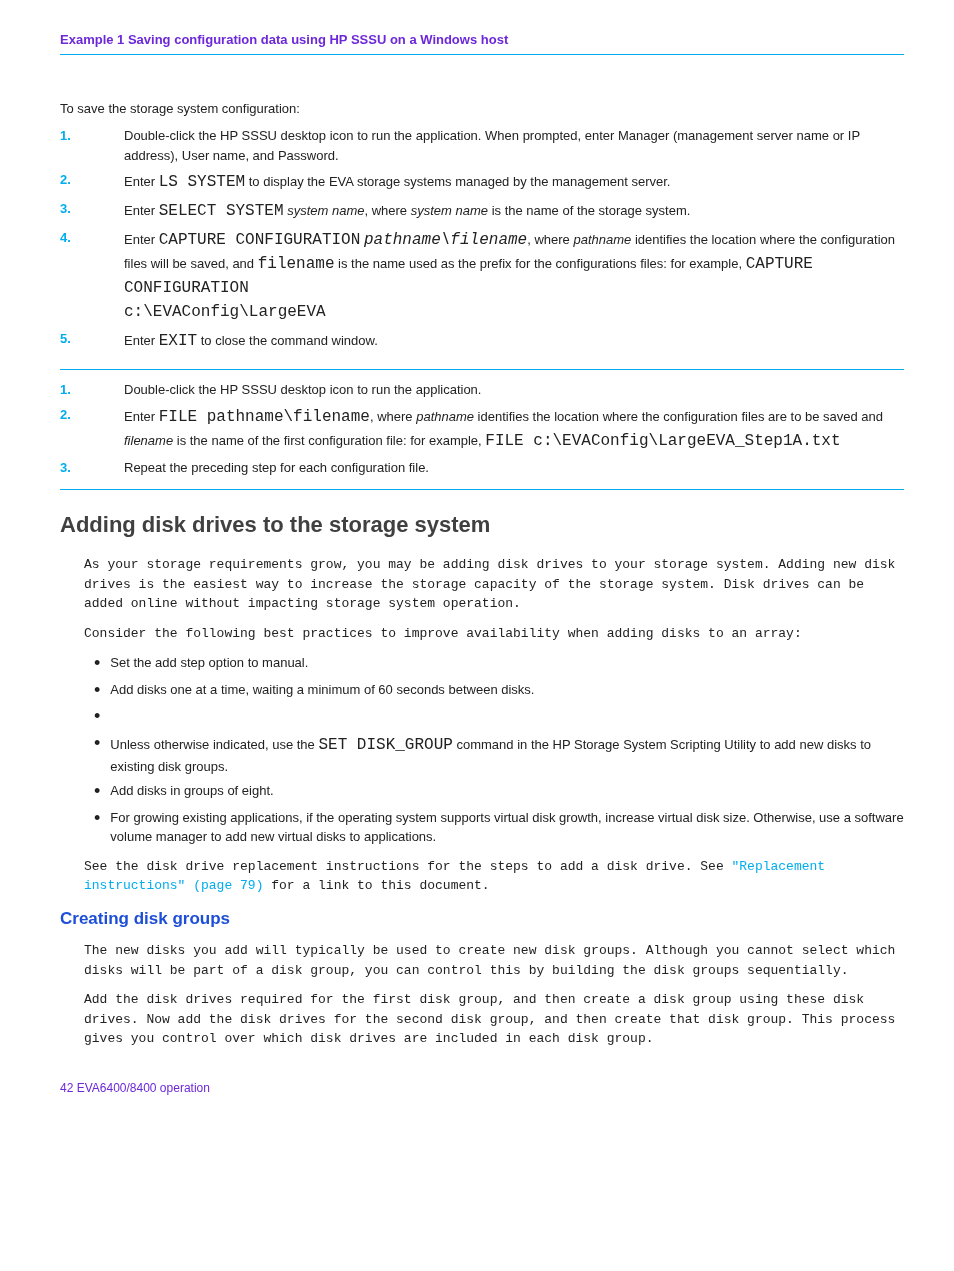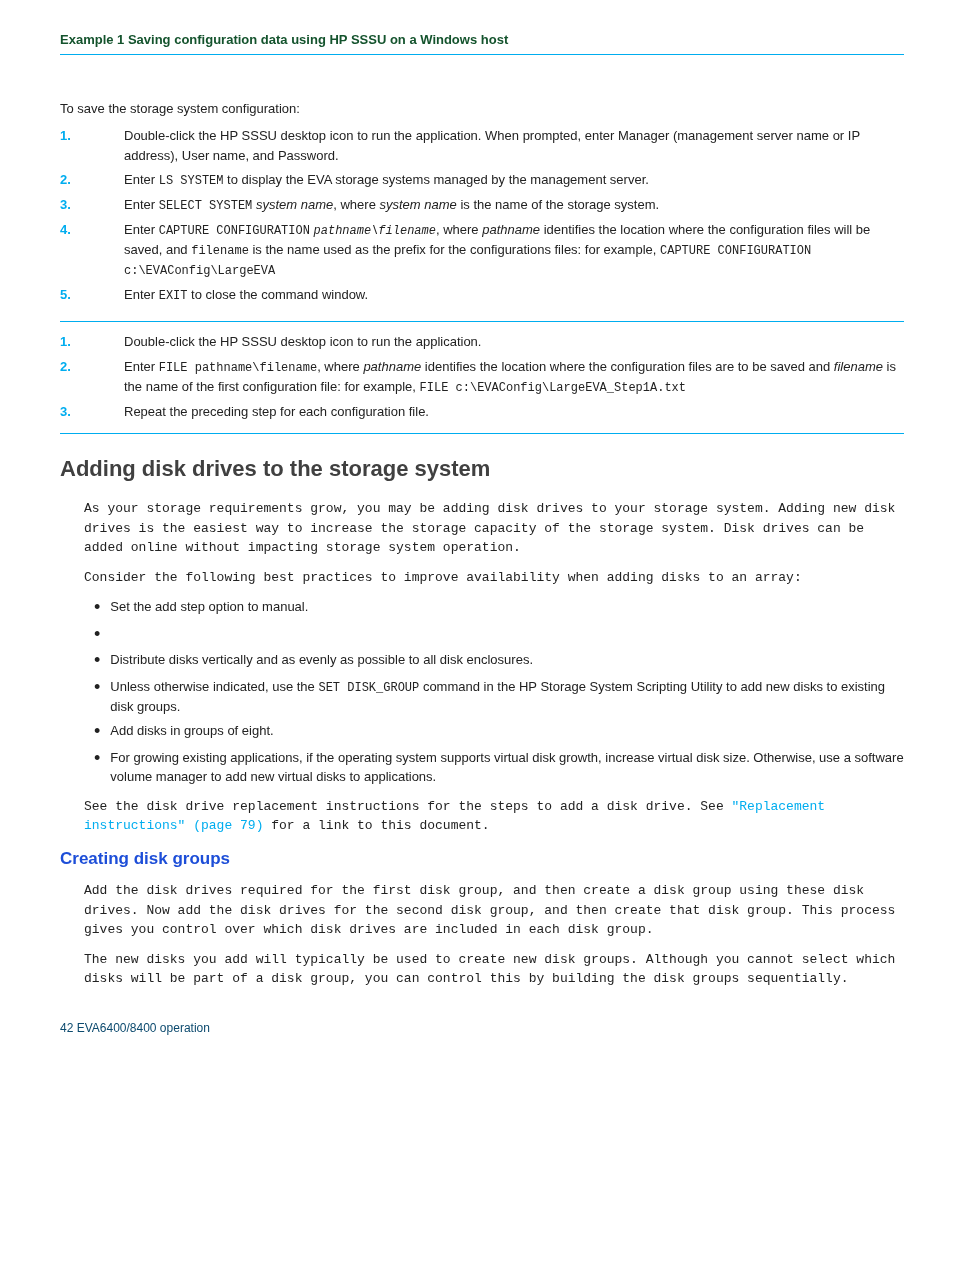--- a/index.html
+++ b/index.html
@@ -5,21 +5,21 @@
     * { margin: 0; padding: 0; box-sizing: border-box; }
     body {
       font-family: Arial, Helvetica, sans-serif;
       font-size: 13px;
       color: #222;
       background: #fff;
       padding: 30px 50px 30px 60px;
       line-height: 1.5;
     }
     .example-title {
-      color: #14532d;
+      color: #6d28d9;
       font-size: 13px;
       font-weight: bold;
       margin-bottom: 4px;
     }
     .divider {
       border: none;
       border-top: 1px solid #00adef;
       margin-bottom: 10px;
     }
     .intro-text {
@@ -40,21 +40,21 @@
       font-weight: bold;
       min-width: 24px;
       flex-shrink: 0;
     }
     .list-content {
       flex: 1;
       margin-left: 40px;
     }
     code, .mono {
       font-family: 'Courier New', Courier, monospace;
-      font-size: 12px;
+      font-size: 16px;
     }
     .italic { font-style: italic; }
     .section-divider {
       border: none;
       border-top: 1px solid #00adef;
       margin: 12px 0 14px 0;
     }
     .main-heading {
       color: #404040;
       font-size: 22px;
@@ -86,21 +86,21 @@
       line-height: 1.2;
       margin-right: 10px;
       color: #222;
     }
     .link-text {
       color: #00adef;
     }
     .footer-note {
       margin-top: 30px;
       font-size: 12px;
-      color: #0c4a6e;
+      color: #6d28d9;
     }
     .example-block {
       margin-bottom: 16px;
     }
     .indented {
       padding-left: 24px;
     }
   </style>
 </head>
 <body>
@@ -157,24 +157,24 @@
   <div class="indented">
     <p class="body-text">As your storage requirements grow, you may be adding disk drives to your storage system. Adding new disk drives is the easiest way to increase the storage capacity of the storage system. Disk drives can be added online without impacting storage system operation.</p>
     <p class="body-text">Consider the following best practices to improve availability when adding disks to an array:</p>
     <ul class="bullet-list">
       <li>
         <span class="bullet-dot">•</span>
         <span>Set the add step option to manual.</span>
       </li>
       <li>
         <span class="bullet-dot">•</span>
-      </li>
-      <li>
-        <span class="bullet-dot">•</span>
-        <span>Distribute disks vertically and as evenly as possible to all disk enclosures.</span>
+        <span>Add disks one at a time, waiting a minimum of 60 seconds between disks.</span>
+      </li>
+      <li>
+        <span class="bullet-dot">•</span>
       </li>
       <li>
         <span class="bullet-dot">•</span>
         <span>Unless otherwise indicated, use the <code>SET DISK_GROUP</code> command in the HP Storage System Scripting Utility to add new disks to existing disk groups.</span>
       </li>
       <li>
         <span class="bullet-dot">•</span>
         <span>Add disks in groups of eight.</span>
       </li>
       <li>
@@ -184,18 +184,18 @@
     </ul>
     <p class="body-text">
       <span>See the disk drive replacement instructions for the steps to add a disk drive. See </span><span class="link-text">"Replacement instructions" (page 79)</span><span> for a link to this document.</span>
     </p>
   </div>
 </div>
 
 <div>
   <h2 class="sub-heading">Creating disk groups</h2>
   <div class="indented">
+    <p class="body-text">The new disks you add will typically be used to create new disk groups. Although you cannot select which disks will be part of a disk group, you can control this by building the disk groups sequentially.</p>
     <p class="body-text">Add the disk drives required for the first disk group, and then create a disk group using these disk drives. Now add the disk drives for the second disk group, and then create that disk group. This process gives you control over which disk drives are included in each disk group.</p>
-    <p class="body-text">The new disks you add will typically be used to create new disk groups. Although you cannot select which disks will be part of a disk group, you can control this by building the disk groups sequentially.</p>
   </div>
 </div>
 
 <div class="footer-note">42    EVA6400/8400 operation</div>
 
 </body></html>

